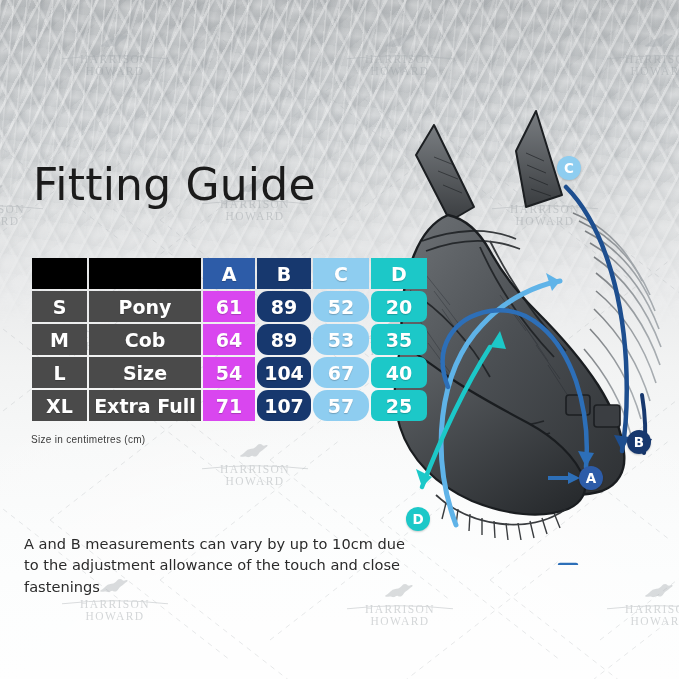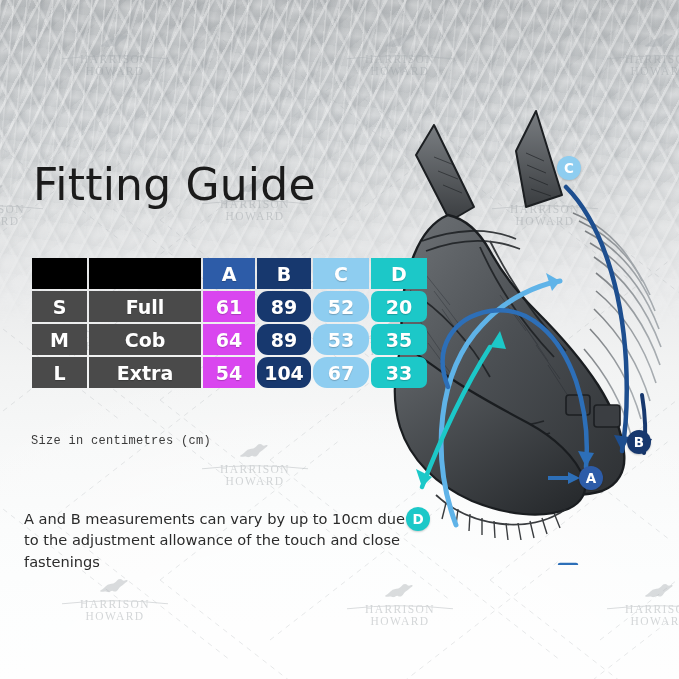--- a/index.html
+++ b/index.html
@@ -99,26 +99,26 @@
   .cell-grey{background:#4a4a4a;}
   .cell-a{background:#d946ef;}
   .cell-b{background:#17386e;border-radius:11px;}
   .cell-c{background:#8ecdf0;border-radius:14px;}
   .cell-d{background:#1cc8c8;border-radius:7px;}
   .hd-c, .hd-d, .cell-c, .cell-d{text-shadow:0 1px 1px rgba(0,0,0,.16);}
 
   
   .note-units{
     position:absolute;left:31px;top:434px;
-    font-size:12px;color:#3b3b3b;letter-spacing:.3px;
-    font-family:Liberation Mono, monospace;
+    font-size:10px;color:#3b3b3b;letter-spacing:.3px;
+    font-family:Liberation Sans, sans-serif;
     text-align:right;
   }
   .note-para{
-    position:absolute;left:24px;top:508px;width:400px;
+    position:absolute;left:24px;top:533px;width:400px;
     font-size:14.6px;line-height:1.46;color:#2b2b2b;
     font-family:"DejaVu Sans", sans-serif;
   }
 
   
   .art{position:absolute;left:330px;top:95px;width:349px;height:470px;}
   .art svg{display:block;}
 
   
   .marker{
@@ -503,41 +503,49 @@
       <tr>
         <td class="hd c-size"></td>
         <td class="hd c-name"></td>
         <td class="hd-a c-a">A</td>
         <td class="hd-b c-b">B</td>
         <td class="hd-c c-c">C</td>
         <td class="hd-d c-d">D</td>
       </tr>
       <tr>
         <td class="cell-grey">S</td>
-        <td class="cell-grey">Full</td>
+        <td class="cell-grey">Pony</td>
         <td class="cell-a">61</td>
         <td class="cell-b">89</td>
         <td class="cell-c">52</td>
         <td class="cell-d">20</td>
       </tr>
       <tr>
         <td class="cell-grey">M</td>
         <td class="cell-grey">Cob</td>
         <td class="cell-a">64</td>
         <td class="cell-b">89</td>
         <td class="cell-c">53</td>
         <td class="cell-d">35</td>
       </tr>
       <tr>
         <td class="cell-grey">L</td>
-        <td class="cell-grey">Extra</td>
+        <td class="cell-grey">Size</td>
         <td class="cell-a">54</td>
         <td class="cell-b">104</td>
         <td class="cell-c">67</td>
-        <td class="cell-d">33</td>
+        <td class="cell-d">40</td>
+      </tr>
+      <tr>
+        <td class="cell-grey">XL</td>
+        <td class="cell-grey">Extra Full</td>
+        <td class="cell-a">71</td>
+        <td class="cell-b">107</td>
+        <td class="cell-c">57</td>
+        <td class="cell-d">25</td>
       </tr>
     </tbody>
   </table>
 
   <div class="note-units">Size in centimetres (cm)</div>
   <div class="note-para">A and B measurements can vary by up to 10cm due to the adjustment allowance of the touch and close fastenings</div>
 
 </div>
 
 </body></html>

